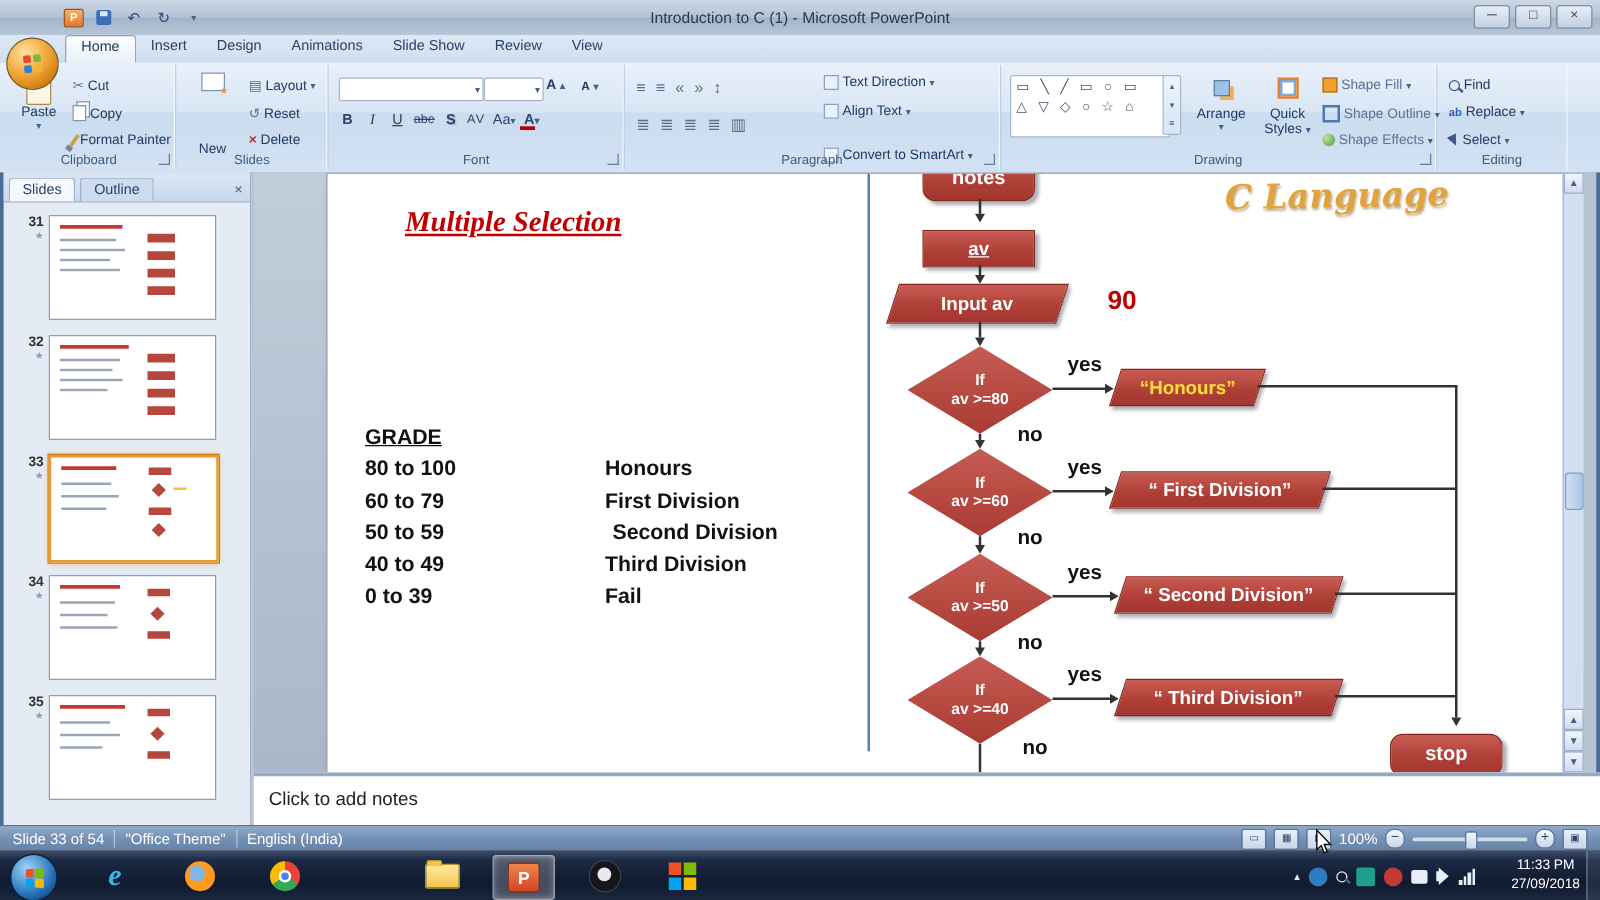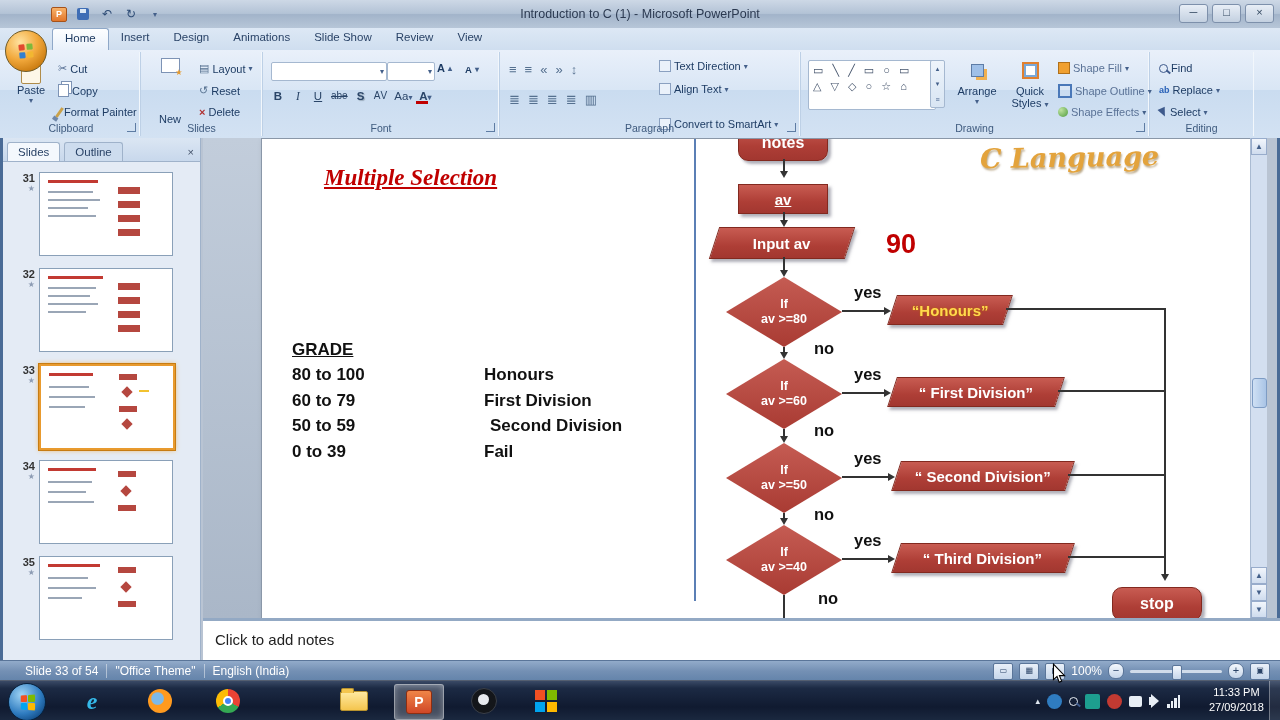--- a/index.html
+++ b/index.html
@@ -91,21 +91,21 @@
   .round{border-radius:10px;font-size:16px;}
   .fpara{transform:skewX(-18deg);}
   .fpara .unsk{transform:skewX(18deg);display:block;white-space:nowrap;}
   .fdia{position:absolute;width:116px;height:70px;background:linear-gradient(#c55c53,#a93b33);clip-path:polygon(50% 0,100% 50%,50% 100%,0 50%);filter:drop-shadow(3px 3px 2px rgba(110,110,125,.6));color:#fff;font-weight:bold;font-size:12.5px;display:flex;flex-direction:column;align-items:center;justify-content:center;line-height:1.2;text-align:center;}
   .gold{color:#ffd94e;text-shadow:0 0 2px #b96a00;}
   .vline{position:absolute;width:1.5px;background:#333;}
   .hline{position:absolute;height:1.5px;background:#333;}
   .tri-d{position:absolute;width:0;height:0;border:4px solid transparent;border-top:7px solid #333;}
   .tri-r{position:absolute;width:0;height:0;border:4px solid transparent;border-left:7px solid #333;}
   .ylbl{position:absolute;font-weight:bold;font-size:16.5px;color:#111;}
-  .val90{position:absolute;left:624px;top:90px;font-size:27px;font-weight:bold;color:#c00000;}
+  .val90{position:absolute;left:624px;top:90px;font-size:21px;font-weight:bold;color:#c00000;}
   
   .vscroll{position:absolute;right:0;top:0;width:16px;height:480px;background:#d3dff0;border-left:1px solid #aabbd2;}
   .sbtn{position:absolute;left:0;width:16px;height:17px;background:linear-gradient(#f2f6fc,#cfdcee);border:1px solid #98accb;box-sizing:border-box;font-size:8px;color:#44608a;text-align:center;line-height:15px;}
   .sthumb{position:absolute;left:1px;top:240px;width:13px;height:28px;background:linear-gradient(90deg,#cfe0f4,#a9c4e6);border:1px solid #7e9cc4;border-radius:3px;}
   
   .notes{position:absolute;left:200px;top:480px;width:1080px;height:42px;background:#fff;border-top:3px solid #93a9c4;box-sizing:border-box;}
   .notes-text{position:absolute;left:12px;top:10px;font-size:15px;color:#222;}
   
   .statusbar{position:absolute;left:0;top:660px;width:1280px;height:20px;background:linear-gradient(#92abca,#7490b4 50%,#6383aa);border-top:1px solid #5a7599;display:flex;align-items:center;font-size:12px;color:#fff;}
   .st-sep{width:1px;height:14px;background:rgba(255,255,255,.45);margin:0 8px;}
@@ -460,20 +460,24 @@
             </div>
           <div class="trow">
               <span class="tc1">60 to 79</span>
               <span>First Division</span>
             </div>
           <div class="trow">
               <span class="tc1">50 to 59</span>
               <span style="padding-left:6px">Second Division</span>
             </div>
           <div class="trow">
+              <span class="tc1">40 to 49</span>
+              <span>Third Division</span>
+            </div>
+          <div class="trow">
               <span class="tc1">0 to 39</span>
               <span>Fail</span>
             </div>
         </div>
 
         <div class="fbox round" style="left:476px;top:-14px;width:88px;height:34px;">
             <span>notes</span>
           </div>
         <div class="vline" style="left:521px;top:20px;height:12px;"></div>
         <span class="tri-d" style="left:518px;top:32px;"></span>
@@ -563,21 +567,21 @@
         <span class="sbtn" style="top:463px;">▼</span>
       </div>
     </div>
 
     <div class="notes">
       <div class="notes-text">Click to add notes</div>
     </div>
   </div>
 
   <div class="statusbar">
-    <span style="padding-left:25px;">Slide 33 of 54</span>
+    <span style="padding-left:10px;">Slide 33 of 54</span>
     <span class="st-sep"></span>
     <span>"Office Theme"</span>
     <span class="st-sep"></span>
     <span>English (India)</span>
     <div class="st-right">
       <span class="vbtn">▭</span>
       <span class="vbtn">▦</span>
       <span class="vbtn">▶</span>
       <span>100%</span>
       <span class="zbtn">−</span>

